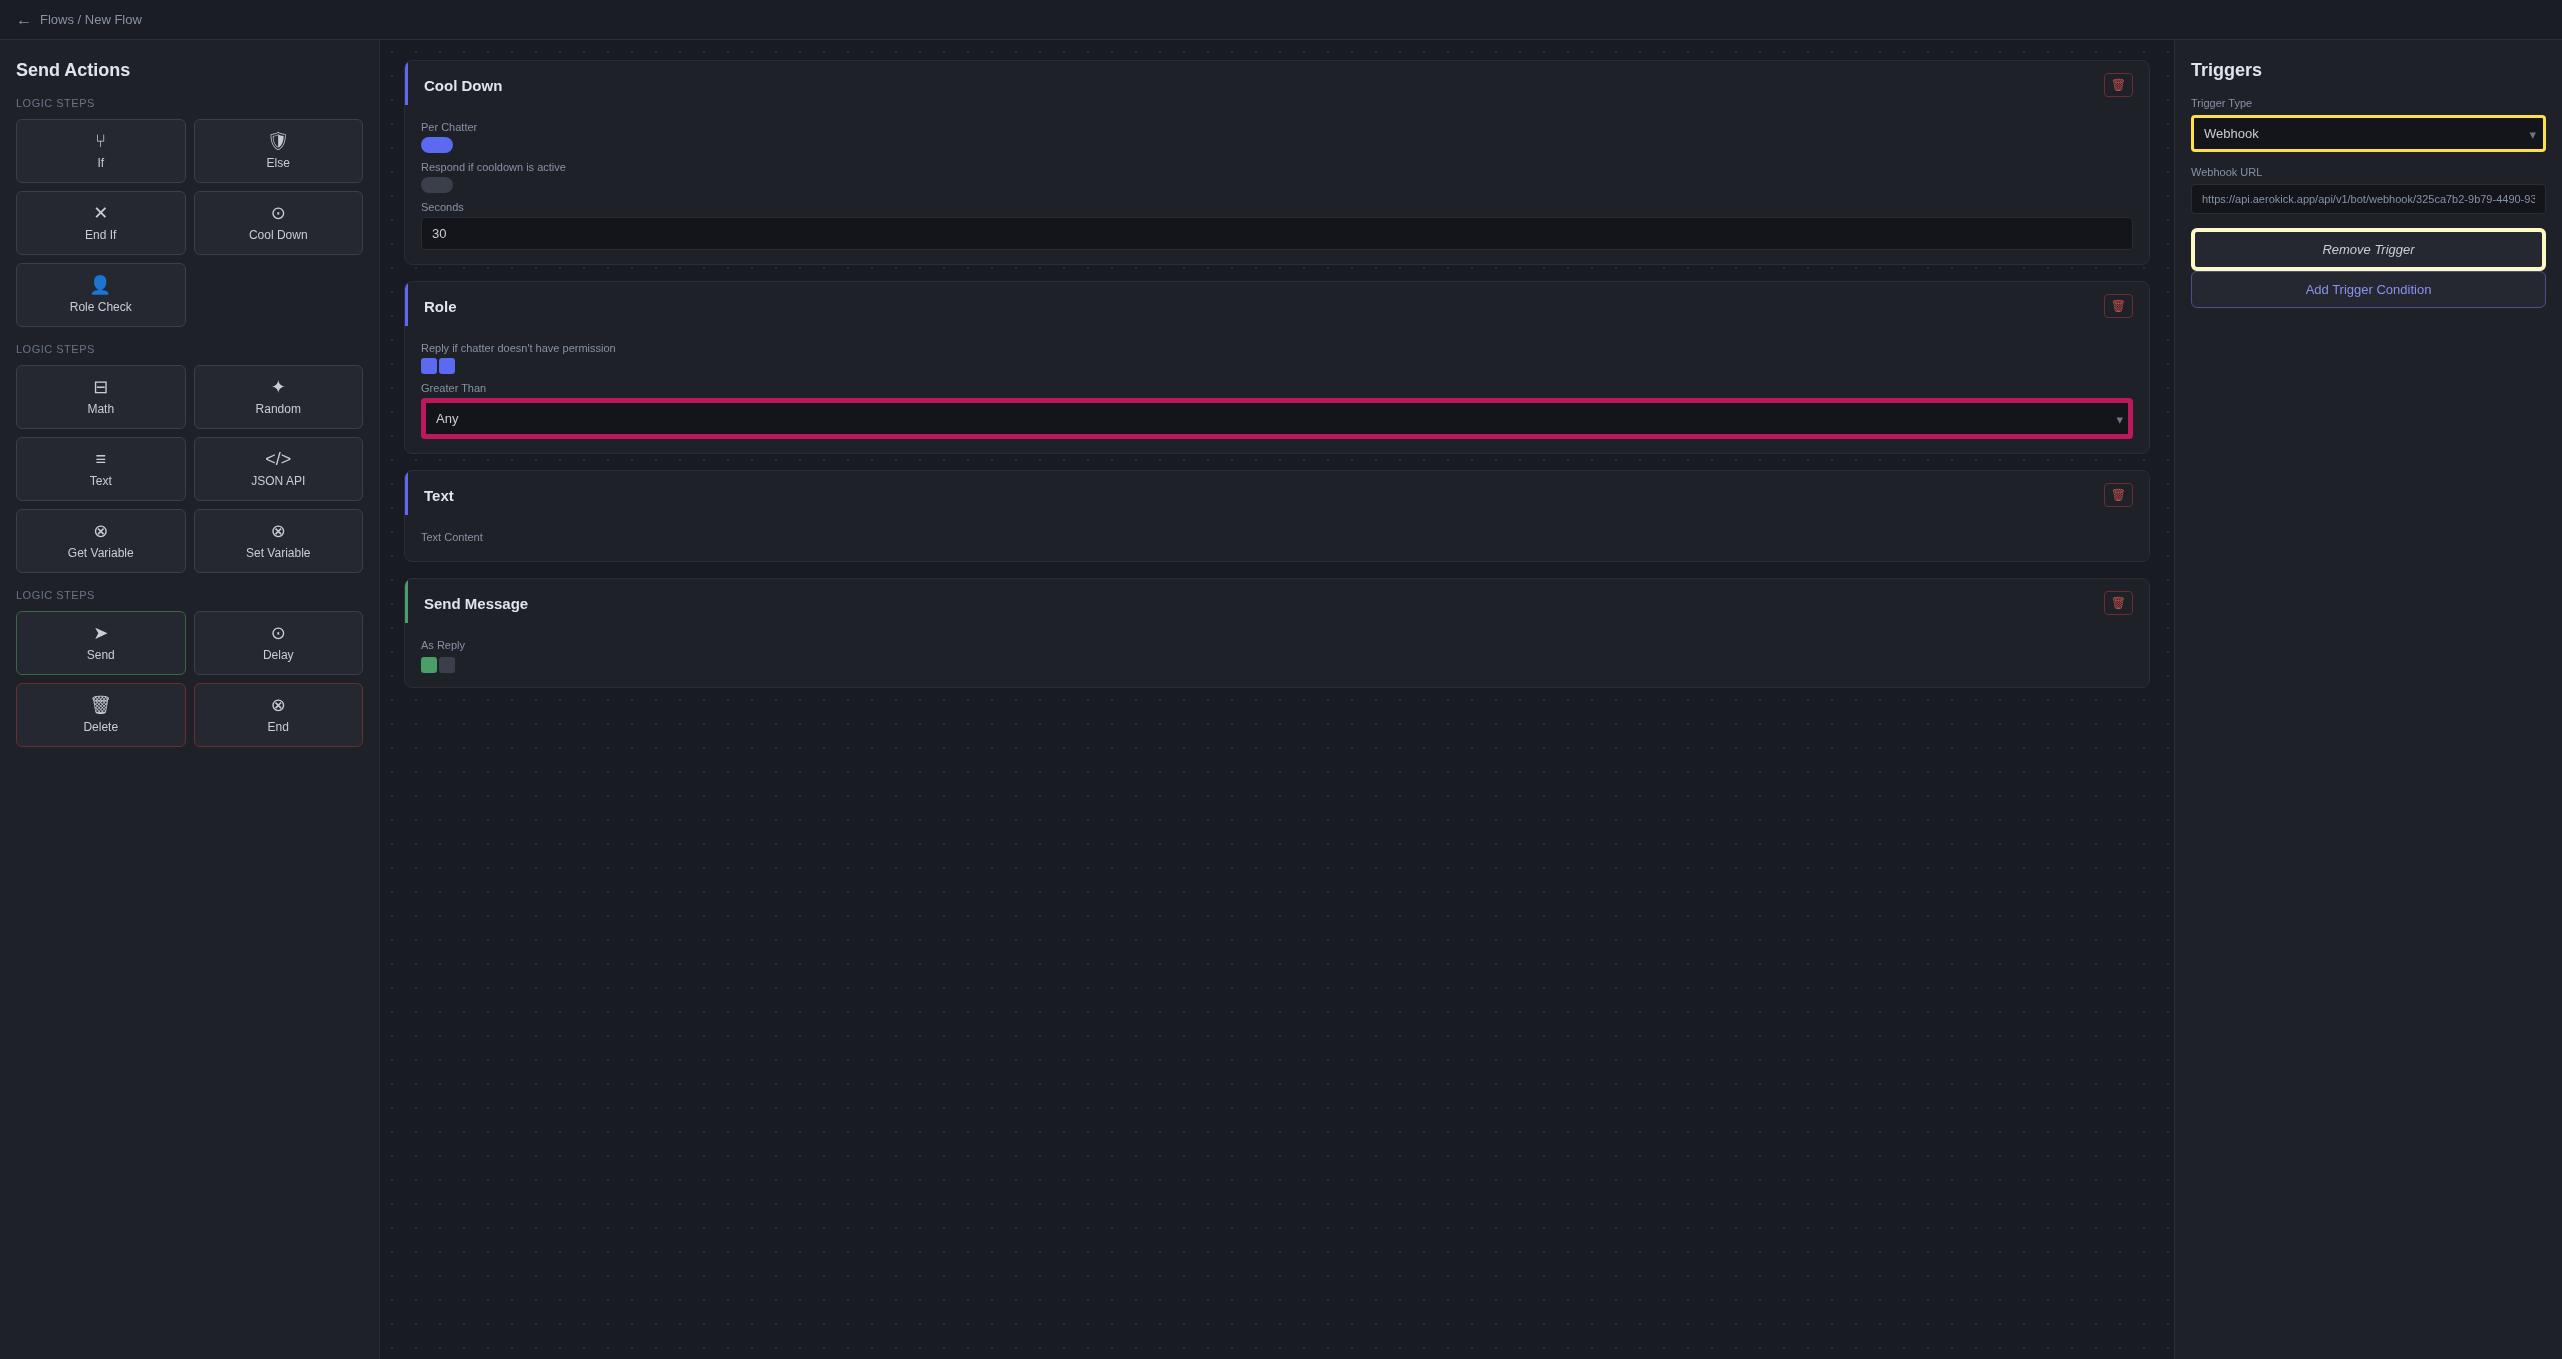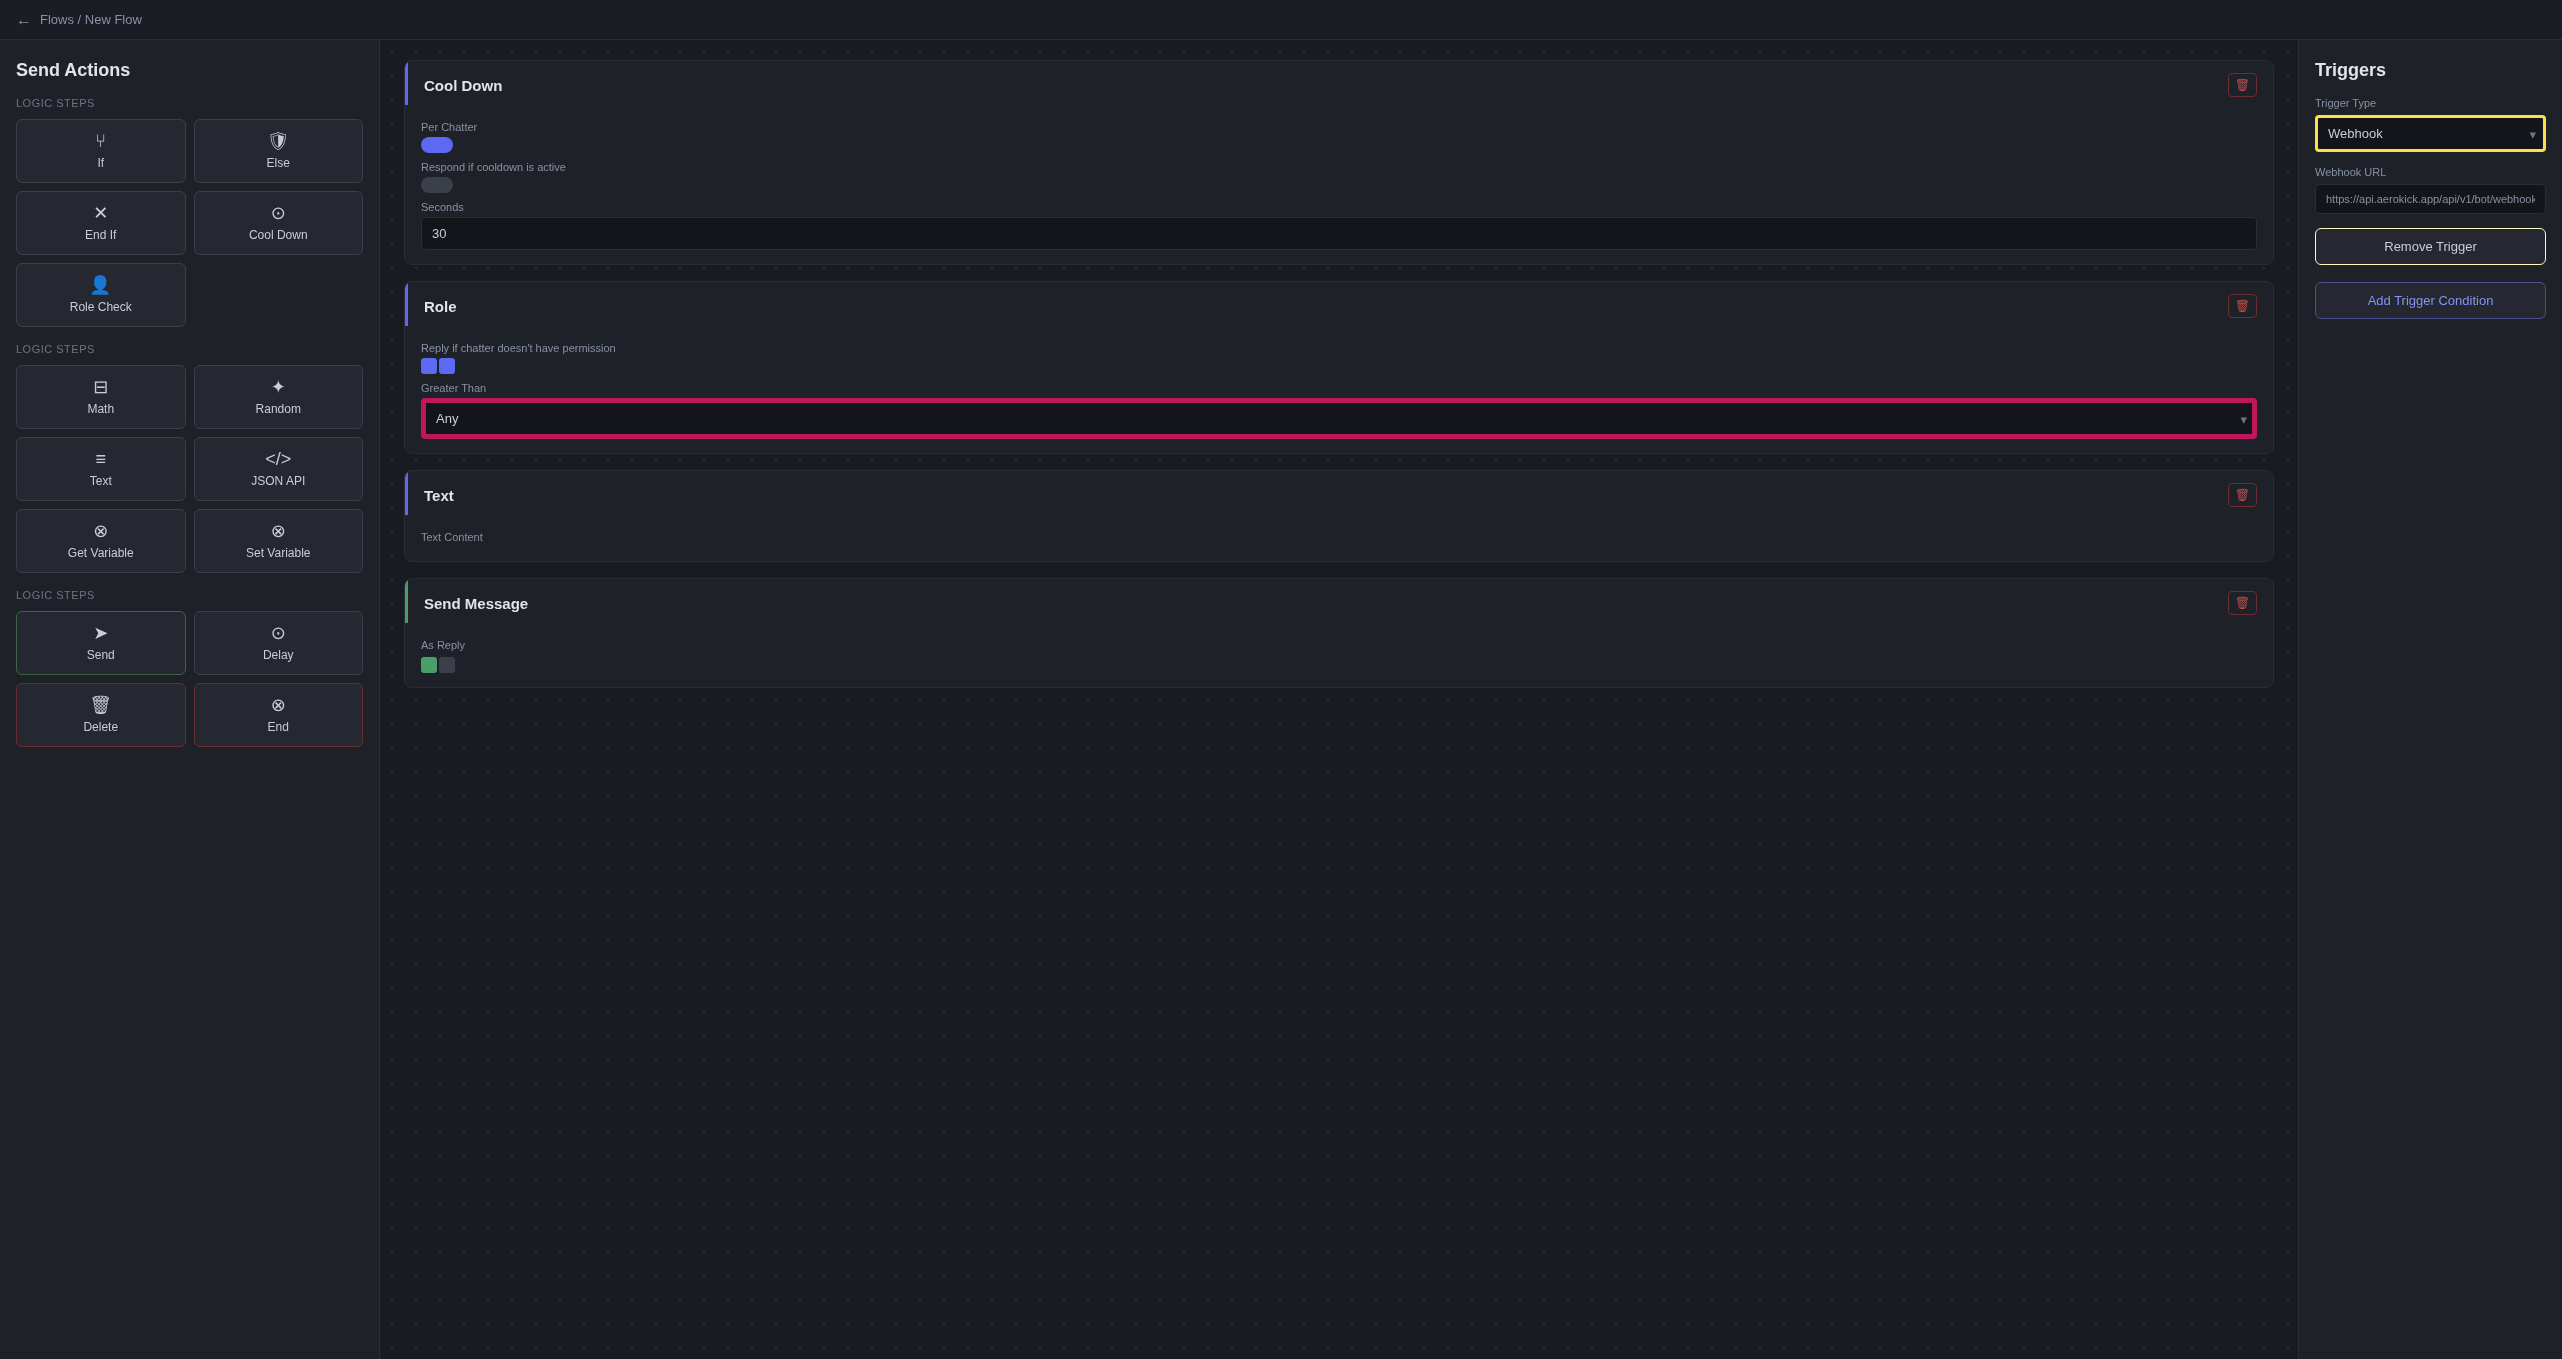--- a/index.html
+++ b/index.html
@@ -188,21 +188,21 @@
       position: absolute;
       right: 10px;
       top: 50%;
       transform: translateY(-50%);
       color: #6b7585;
       pointer-events: none;
     }
 
     
     .right-panel {
-      width: 264px;
+      width: 388px;
       background: #1e2128;
       border-left: 1px solid #2a2d35;
       padding: 20px 16px;
       flex-shrink: 0;
       overflow-y: auto;
     }
     .right-panel-title {
       font-size: 18px;
       font-weight: 600;
       color: #e0e4ed;
@@ -247,27 +247,28 @@
       color: #8892a4;
       padding: 8px 10px;
       font-size: 11px;
       outline: none;
       margin-bottom: 14px;
       word-break: break-all;
     }
     .remove-trigger-btn {
       width: 100%;
       background: #252830;
-      border: 1px solid #fef9c3;
+      border: 4px solid #fef9c3;
       border-radius: 6px;
       color: #c8cdd6;
       padding: 10px;
       cursor: pointer;
       font-size: 13px;
-      margin-bottom: 17px;
+      margin-bottom: 0;
+      font-style: italic;
     }
     .add-trigger-btn {
       width: 100%;
       background: #252830;
       border: 1px solid #4a5090;
       border-radius: 6px;
       color: #8892f0;
       padding: 10px;
       cursor: pointer;
       font-size: 13px;

